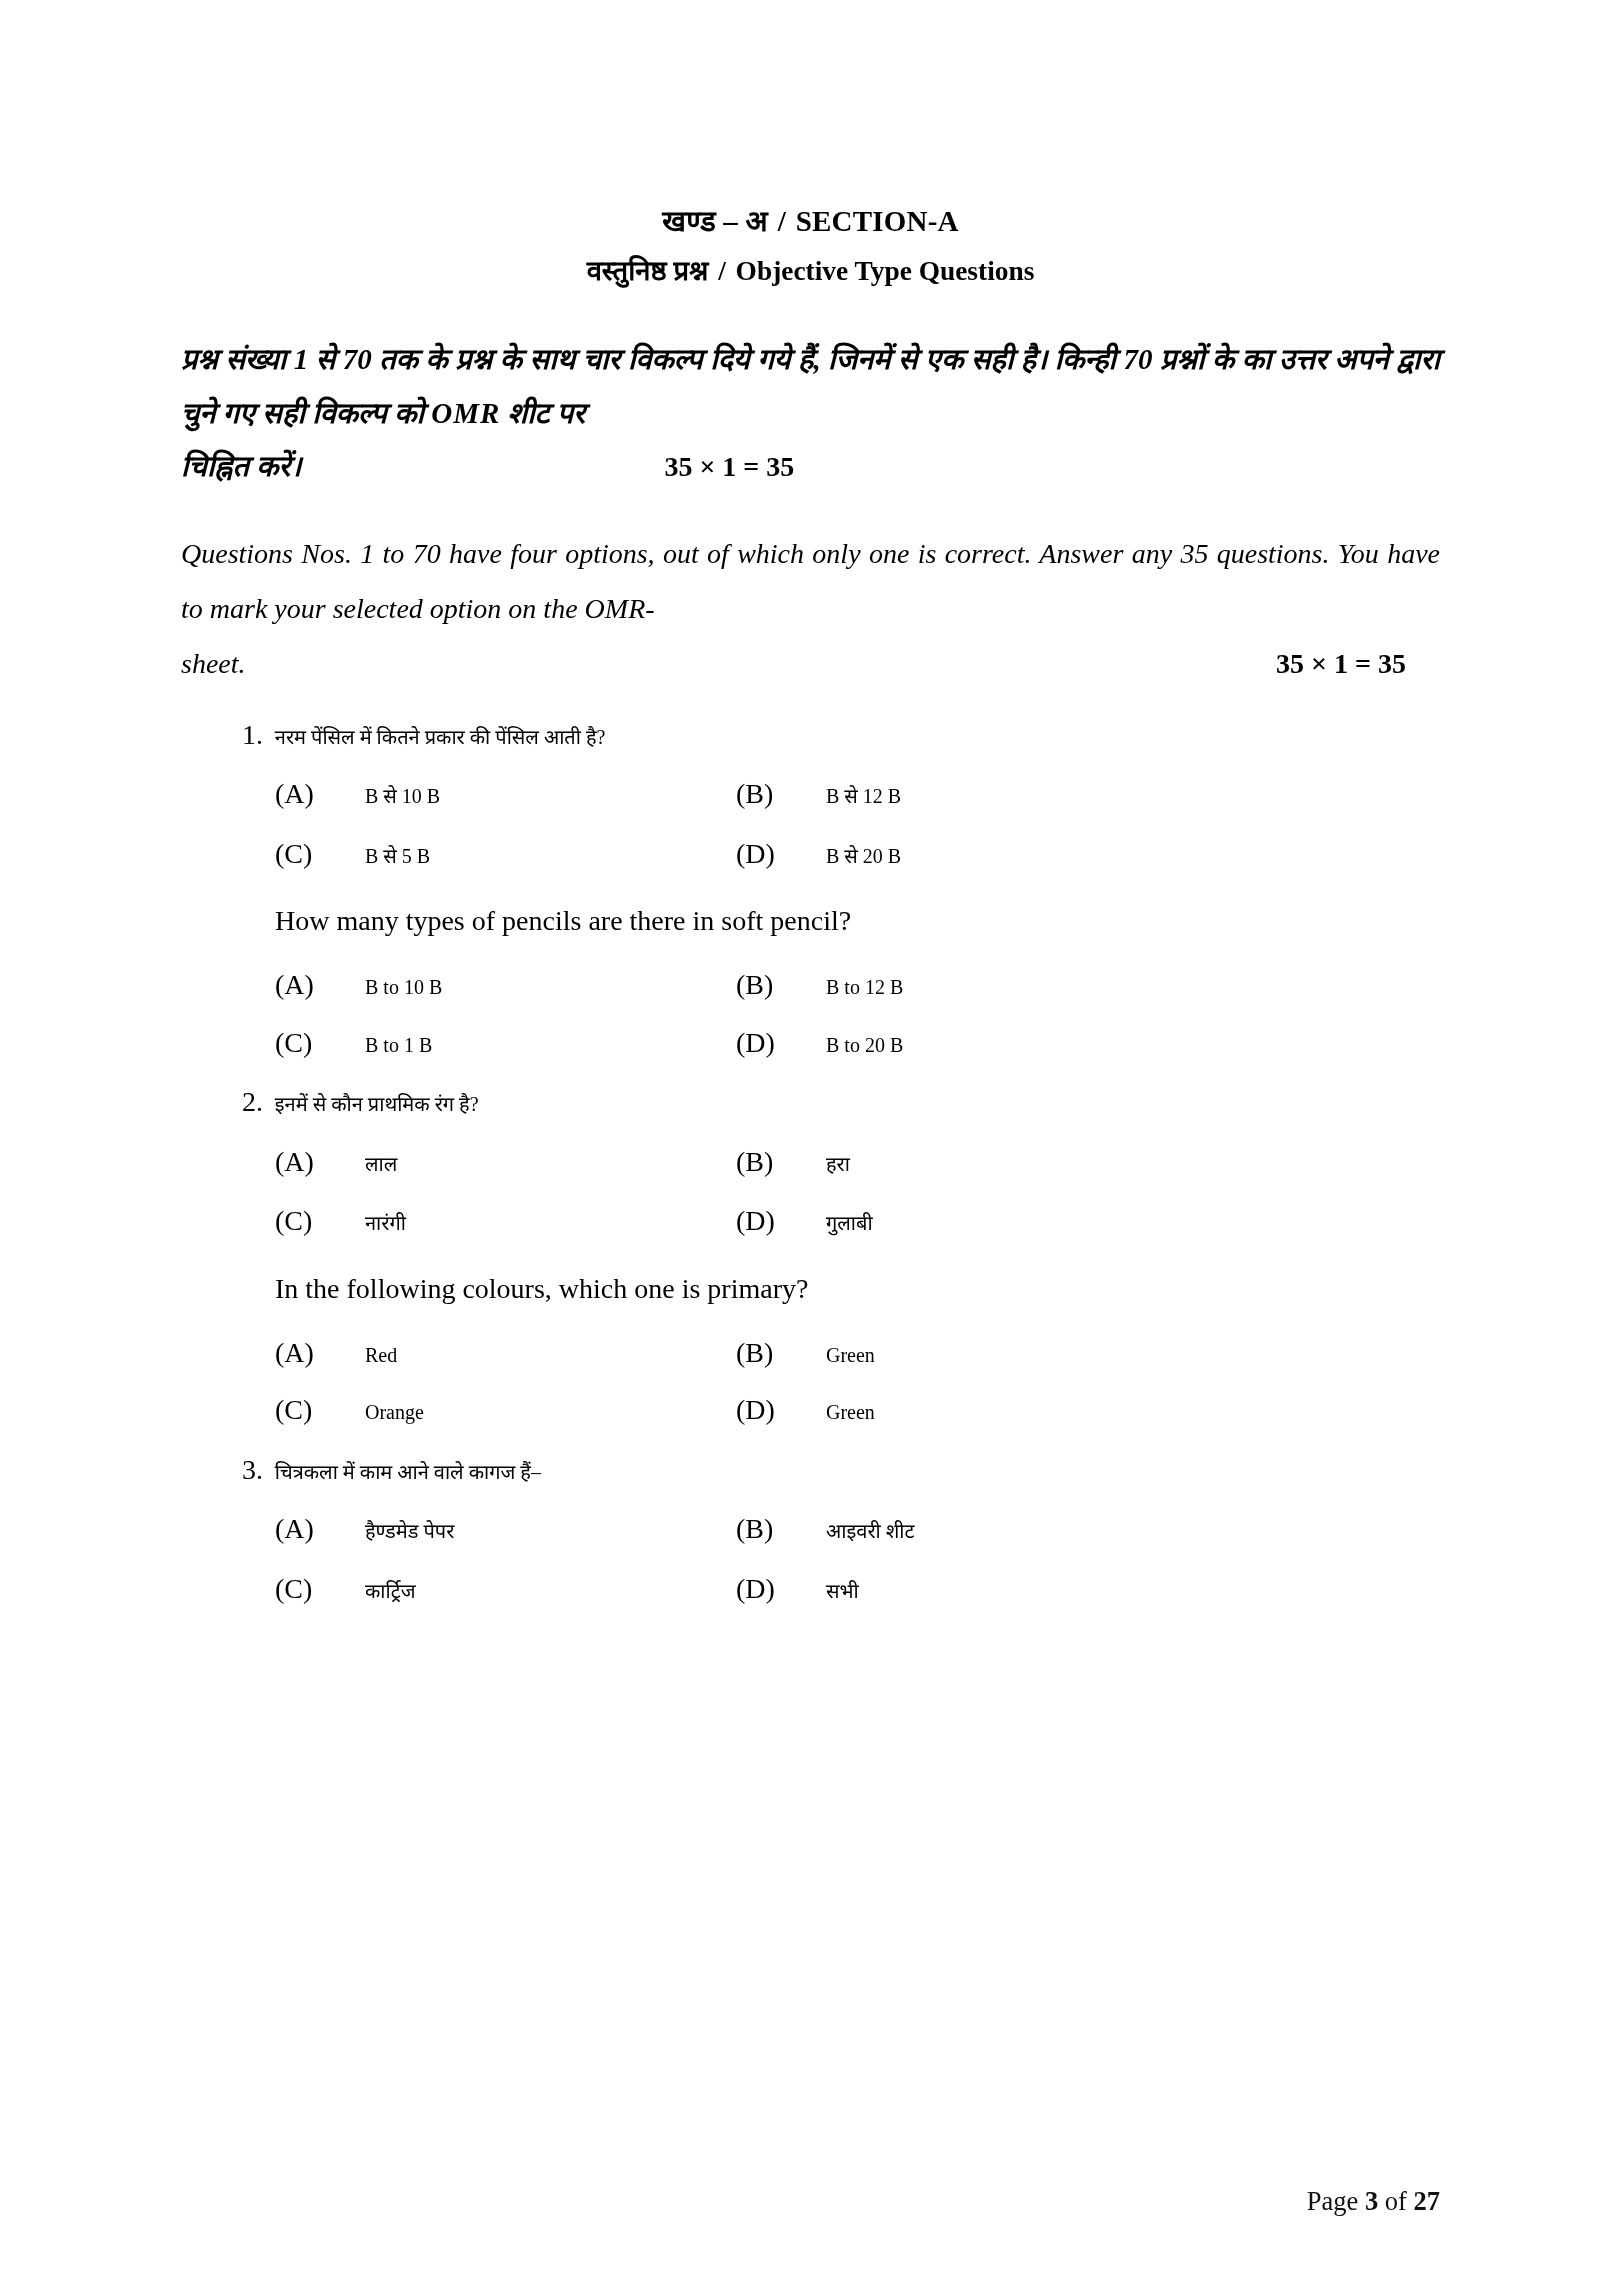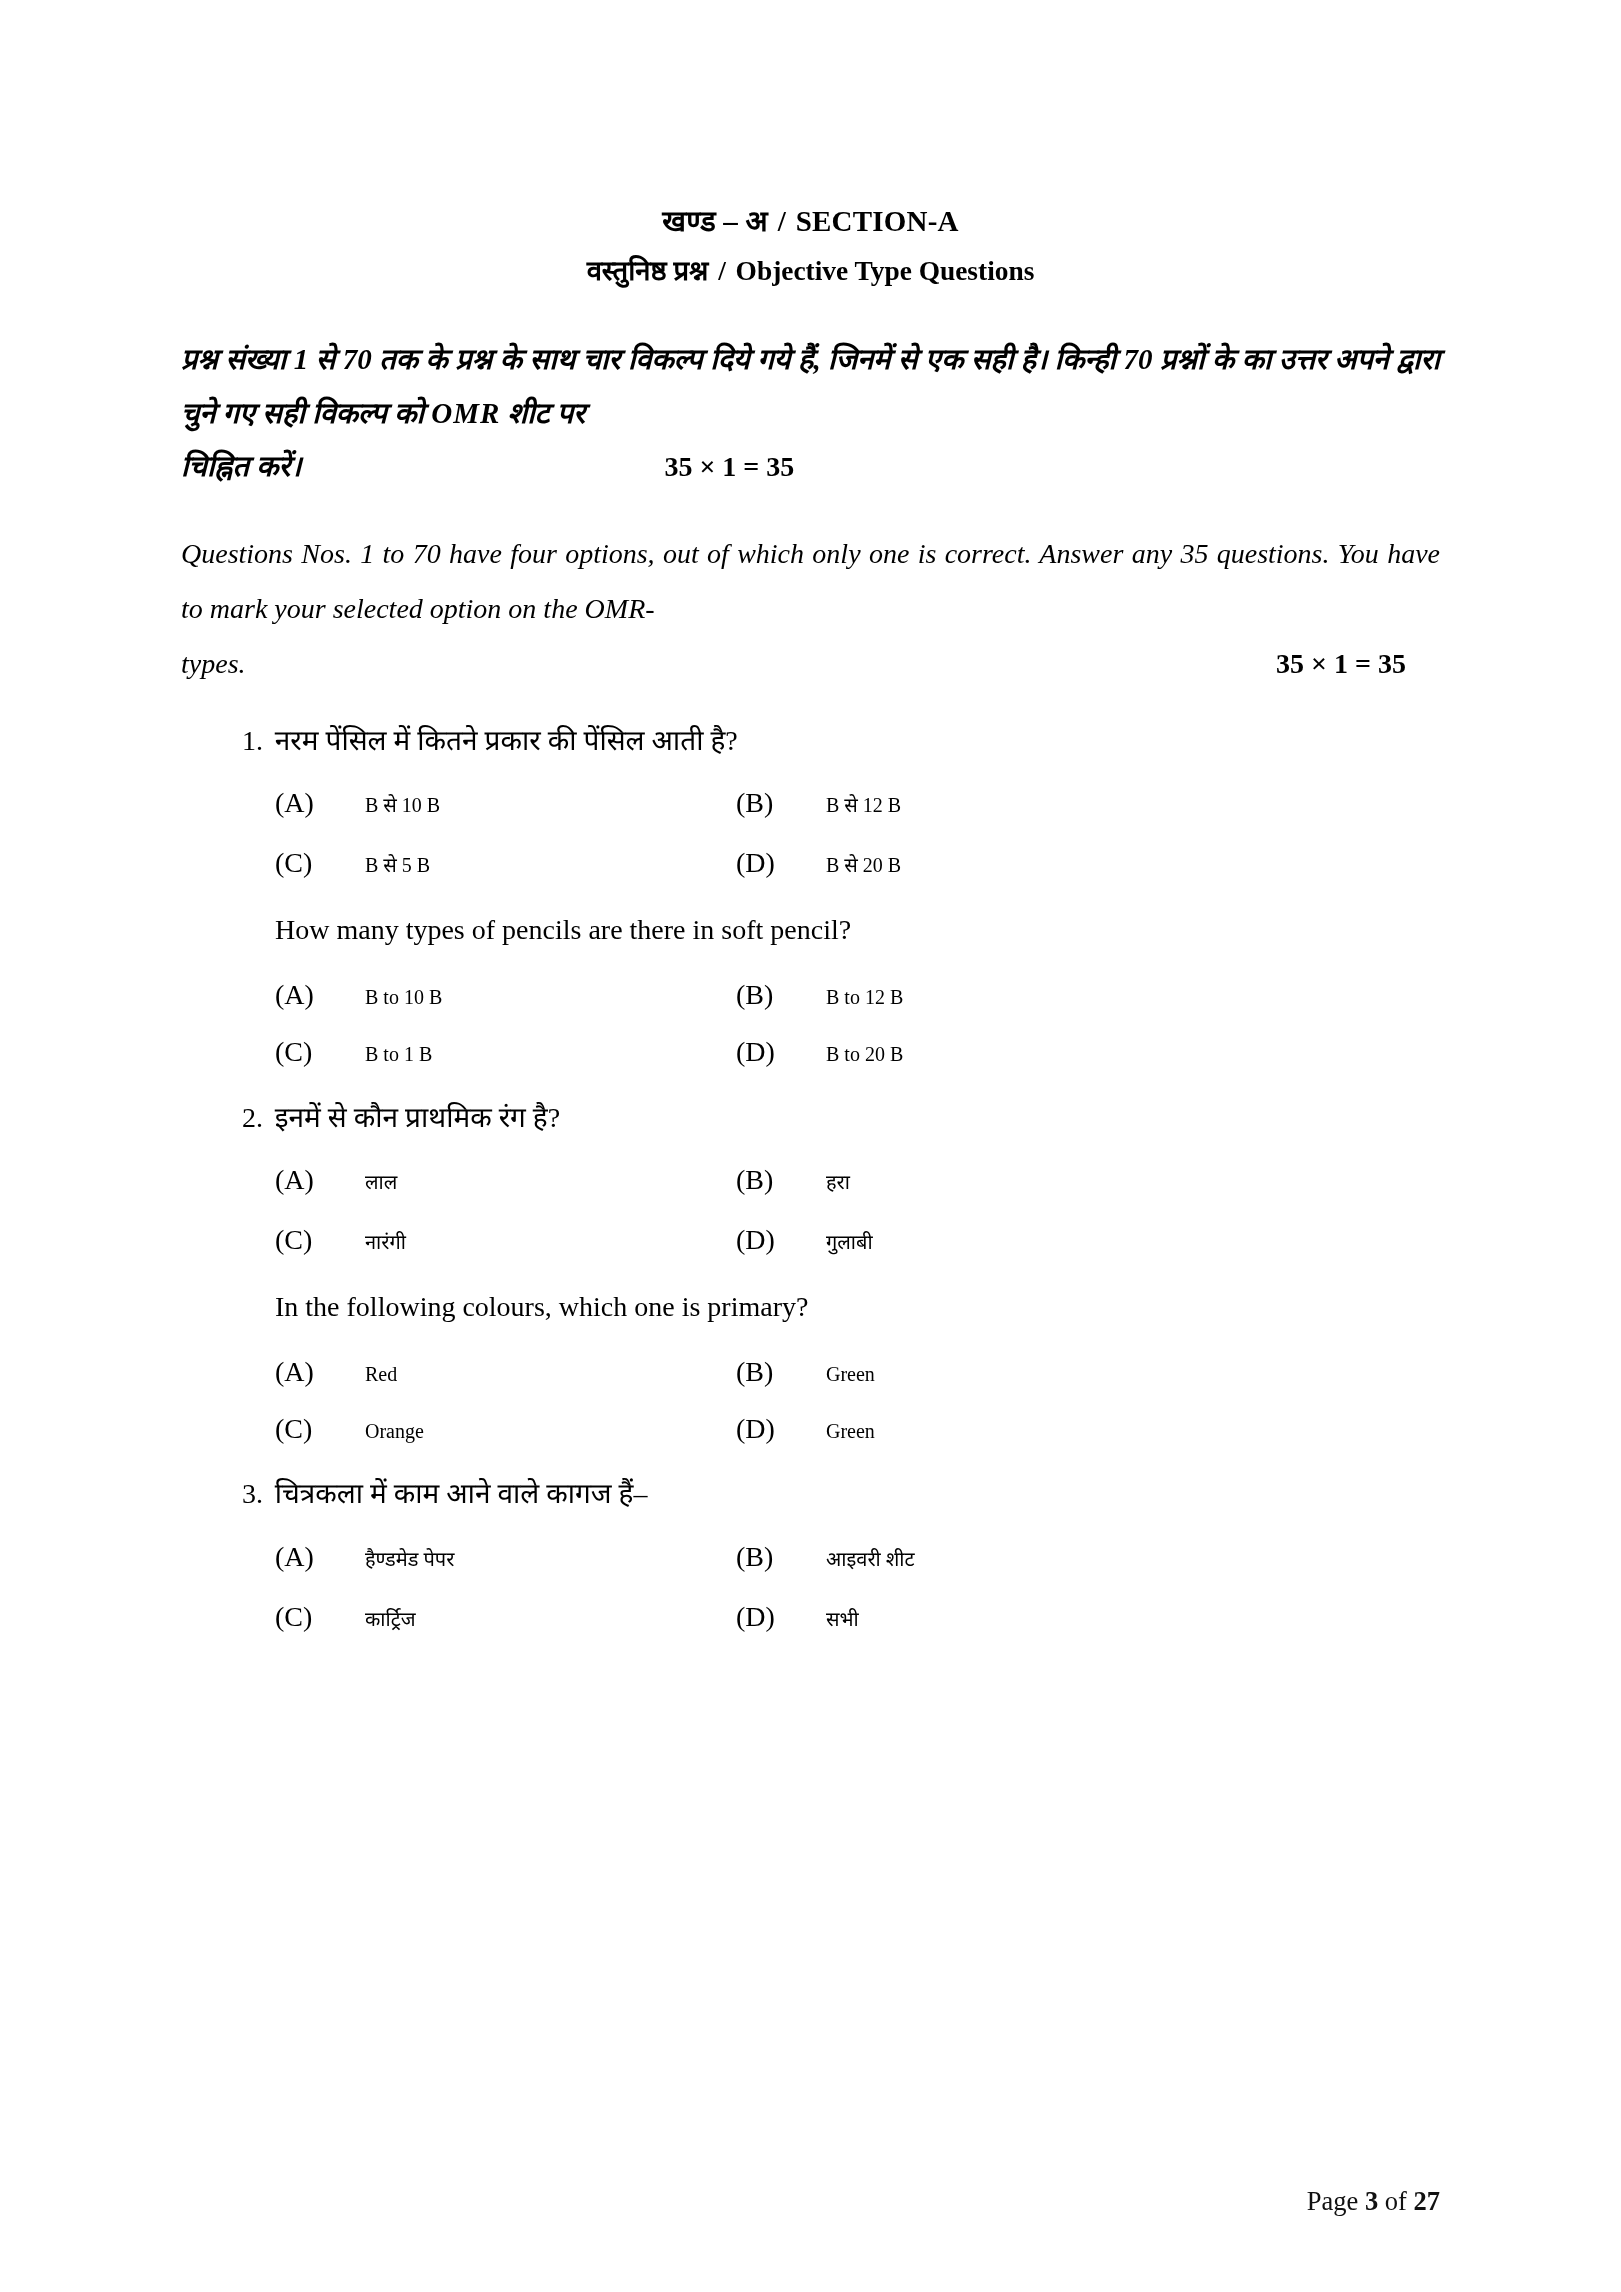--- a/index.html
+++ b/index.html
@@ -97,21 +97,21 @@
     margin-left: 41px;
     margin-top: 27.4px;
   }
   .q-num {
     width: 41px;
     flex: none;
     text-align: right;
     padding-right: 11.8px;
     font-size: 28px;
   }
-  .q-text-hi { font-size: 28px; line-height: 1.6; }
+  .q-text-hi { font-size: 20px; line-height: 1.6; }
   .q-text-en {
     font-size: 28px;
     line-height: 1.6;
     margin-left: 94px;
     margin-top: 27.4px;
   }
   .opt-grid {
     margin-left: 94px;
     margin-top: 13.7px;
   }
@@ -165,21 +165,21 @@
     <span class="dev-line">शीट पर</span>
     <div class="hi-row-last">
       <span class="dev-line">चिह्नित करें।</span>
       <span class="marks tail">35 × 1 = 35</span>
     </div>
   </div>
 
   <div class="instr-en">
     <span>Questions Nos. 1 to 70 have four options, out of which only one is correct. Answer any 35 questions. You have to mark your selected option on the OMR-</span>
     <div class="en-row-last">
-      <span>types.</span>
+      <span>sheet.</span>
       <span class="marks">35 × 1 = 35</span>
     </div>
   </div>
 
   <div class="qlist">
 
     <div class="question">
       <div class="q-head">
         <span class="q-num">1.</span>
         <span class="q-text-hi dev-line">नरम पेंसिल में कितने प्रकार की पेंसिल आती है?</span>

